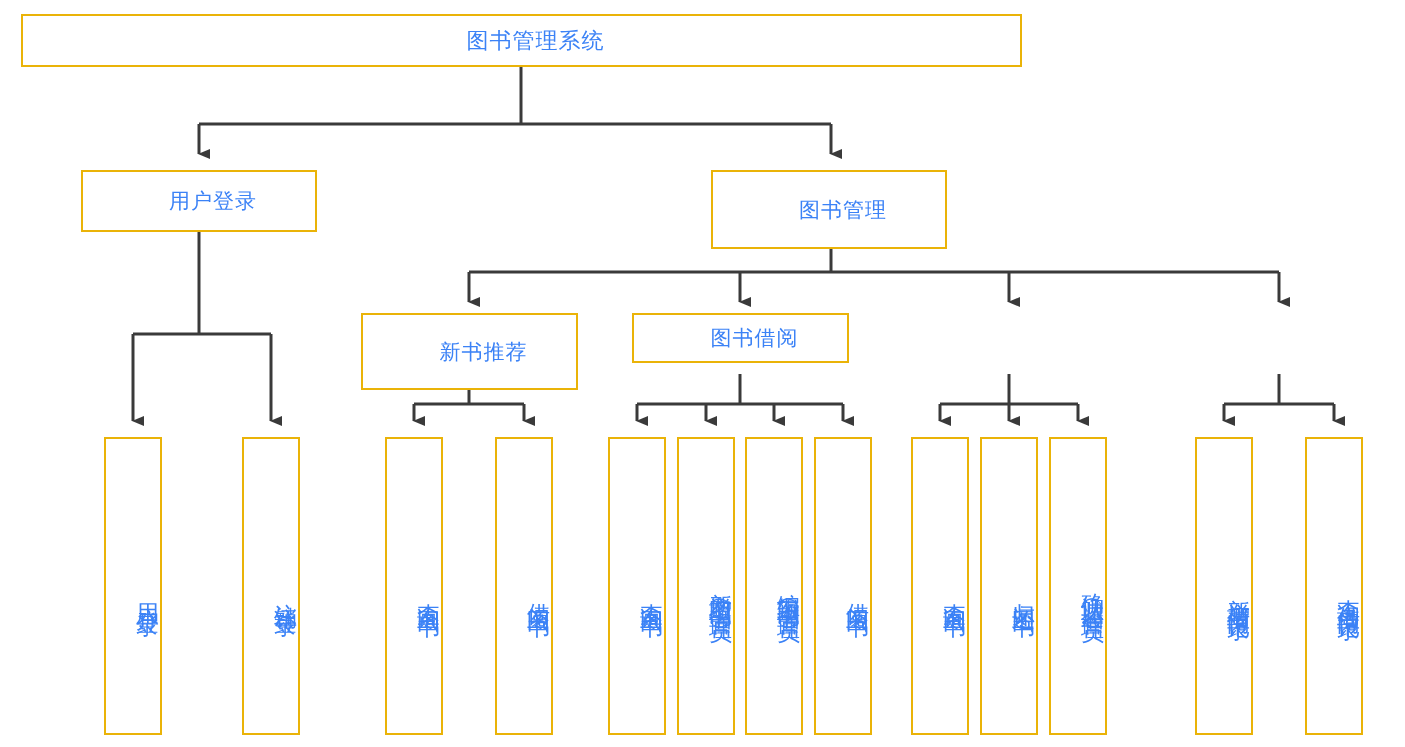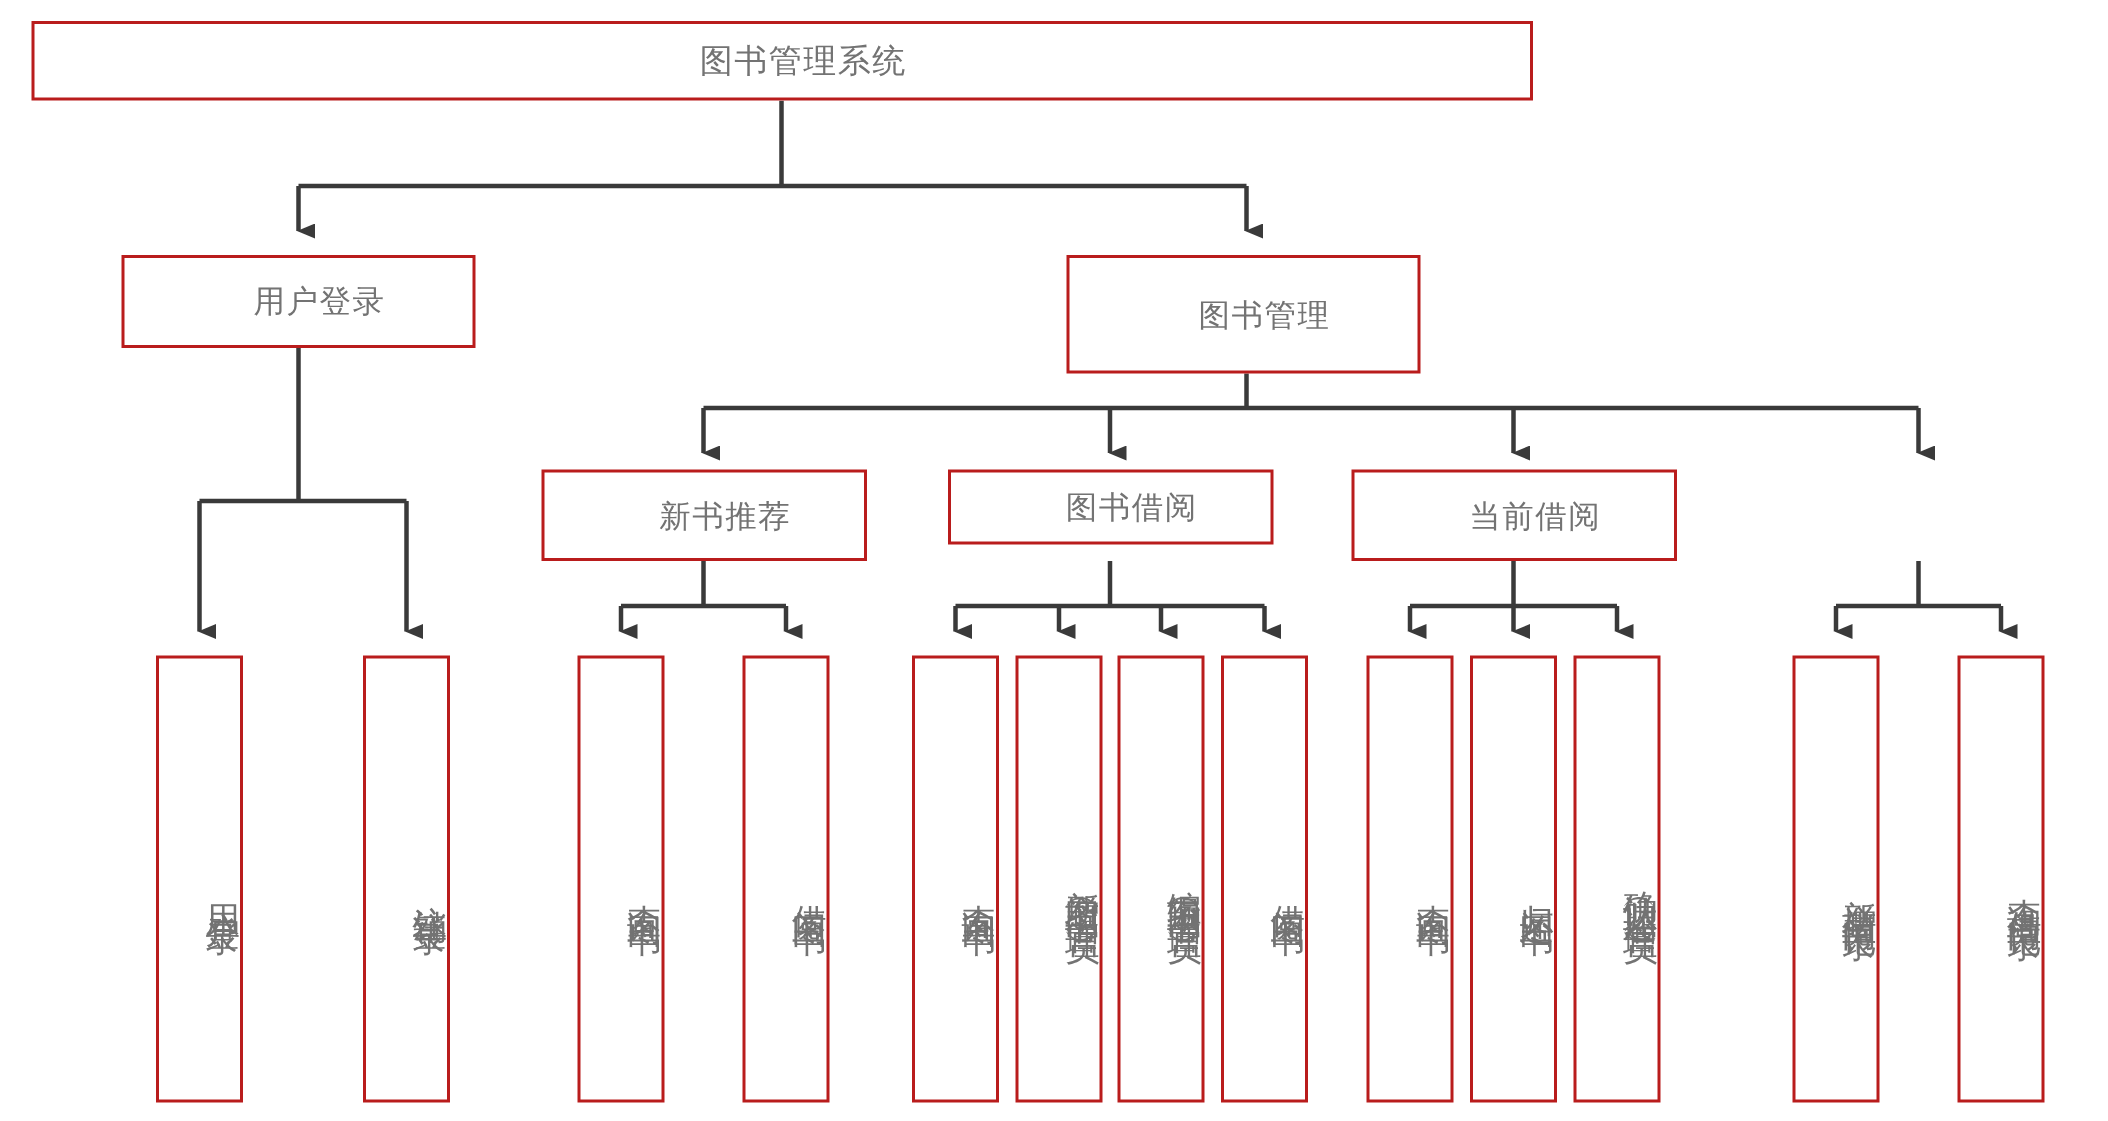--- a/index.html
+++ b/index.html
@@ -23,25 +23,25 @@
     left: 0;
     top: 0;
     width: 1405px;
     height: 747px;
     pointer-events: none;
   }
   .node {
     position: absolute;
     box-sizing: border-box;
     background: #ffffff;
-    border: 2px solid #b91c1c;
+    border: 2px solid #eab308;
     display: flex;
     align-items: center;
     justify-content: center;
-    color: #737373;
+    color: #3b82f6;
     z-index: 2;
     padding-left: 28px;
   }
   .node-h {
     font-size: 21px;
     letter-spacing: 1px;
     white-space: nowrap;
   }
   .node-root {
     font-size: 22px;
@@ -131,28 +131,25 @@
     <span>图书管理系统</span>
   </div>
 
   <div class="node node-h" style="left:81px; top:170px; width:236px; height:62px;">
     <span>用户登录</span>
   </div>
   <div class="node node-h" style="left:711px; top:170px; width:236px; height:79px;">
     <span>图书管理</span>
   </div>
 
-  <div class="node node-h" style="left:361px; top:313px; width:217px; height:61px;align-items:center;">
+  <div class="node node-h" style="left:361px; top:313px; width:217px; height:77px;align-items:center;">
     <span>新书推荐</span>
   </div>
   <div class="node node-h" style="left:632px; top:313px; width:217px; height:50px;">
     <span>图书借阅</span>
-  </div>
-  <div class="node node-h" style="left:901px; top:313px; width:217px; height:61px;">
-    <span>当前借阅</span>
   </div>
 
   <div class="node node-v" style="left:104px; top:437px; width:58px; height:298px;">
     <span>用户登录</span>
   </div>
   <div class="node node-v" style="left:242px; top:437px; width:58px; height:298px;">
     <span>注销登录</span>
   </div>
 
   <div class="node node-v" style="left:385px; top:437px; width:58px; height:298px;">

